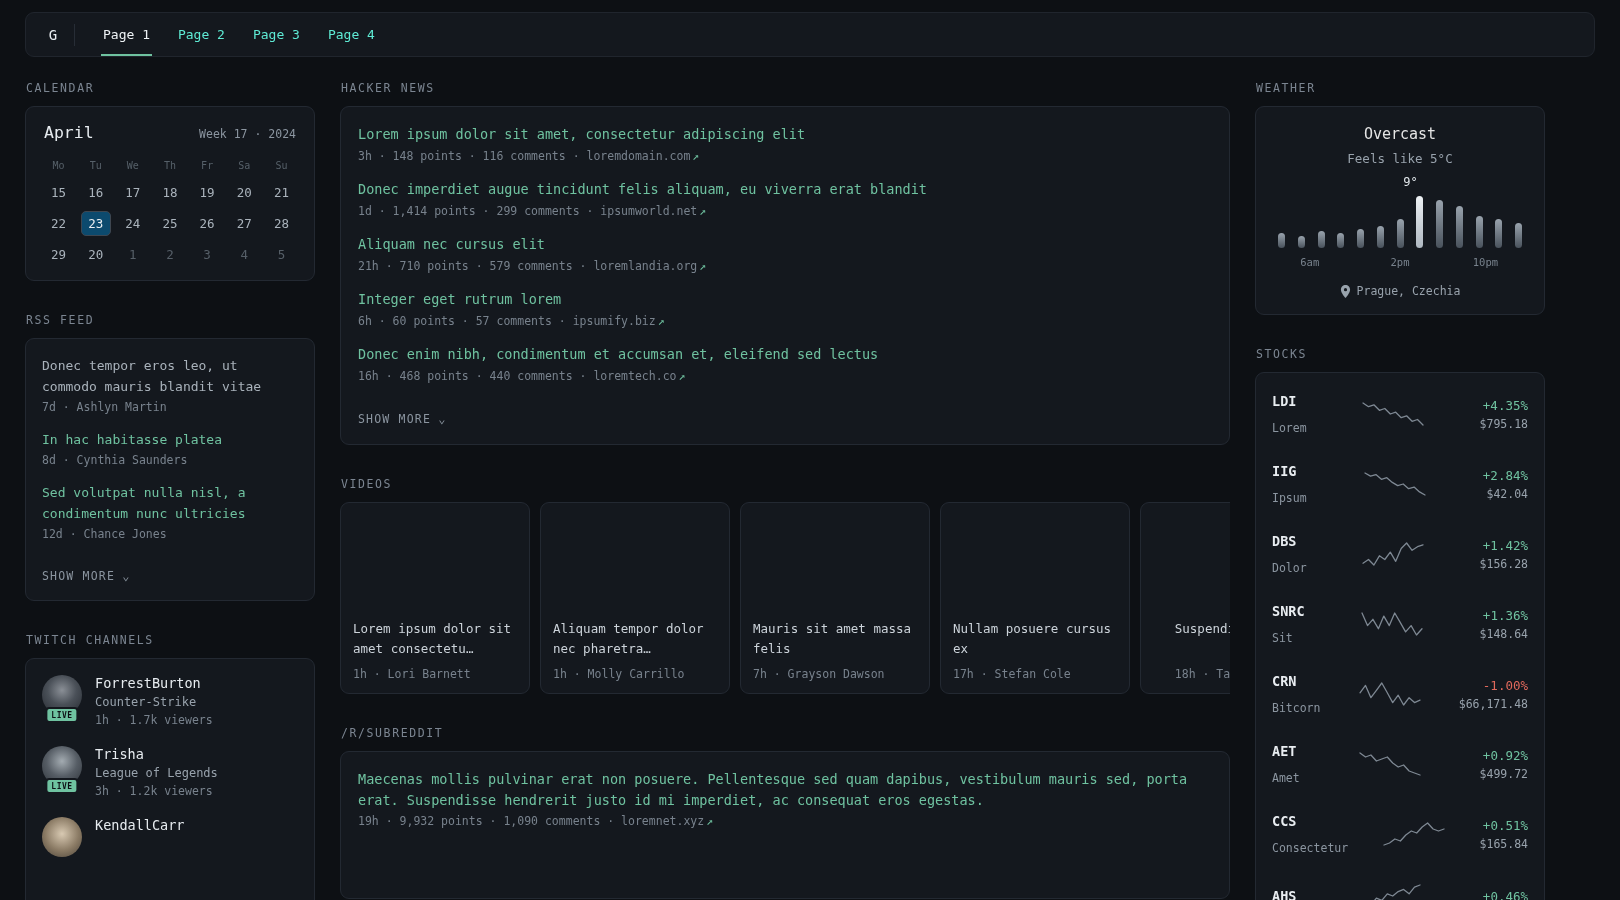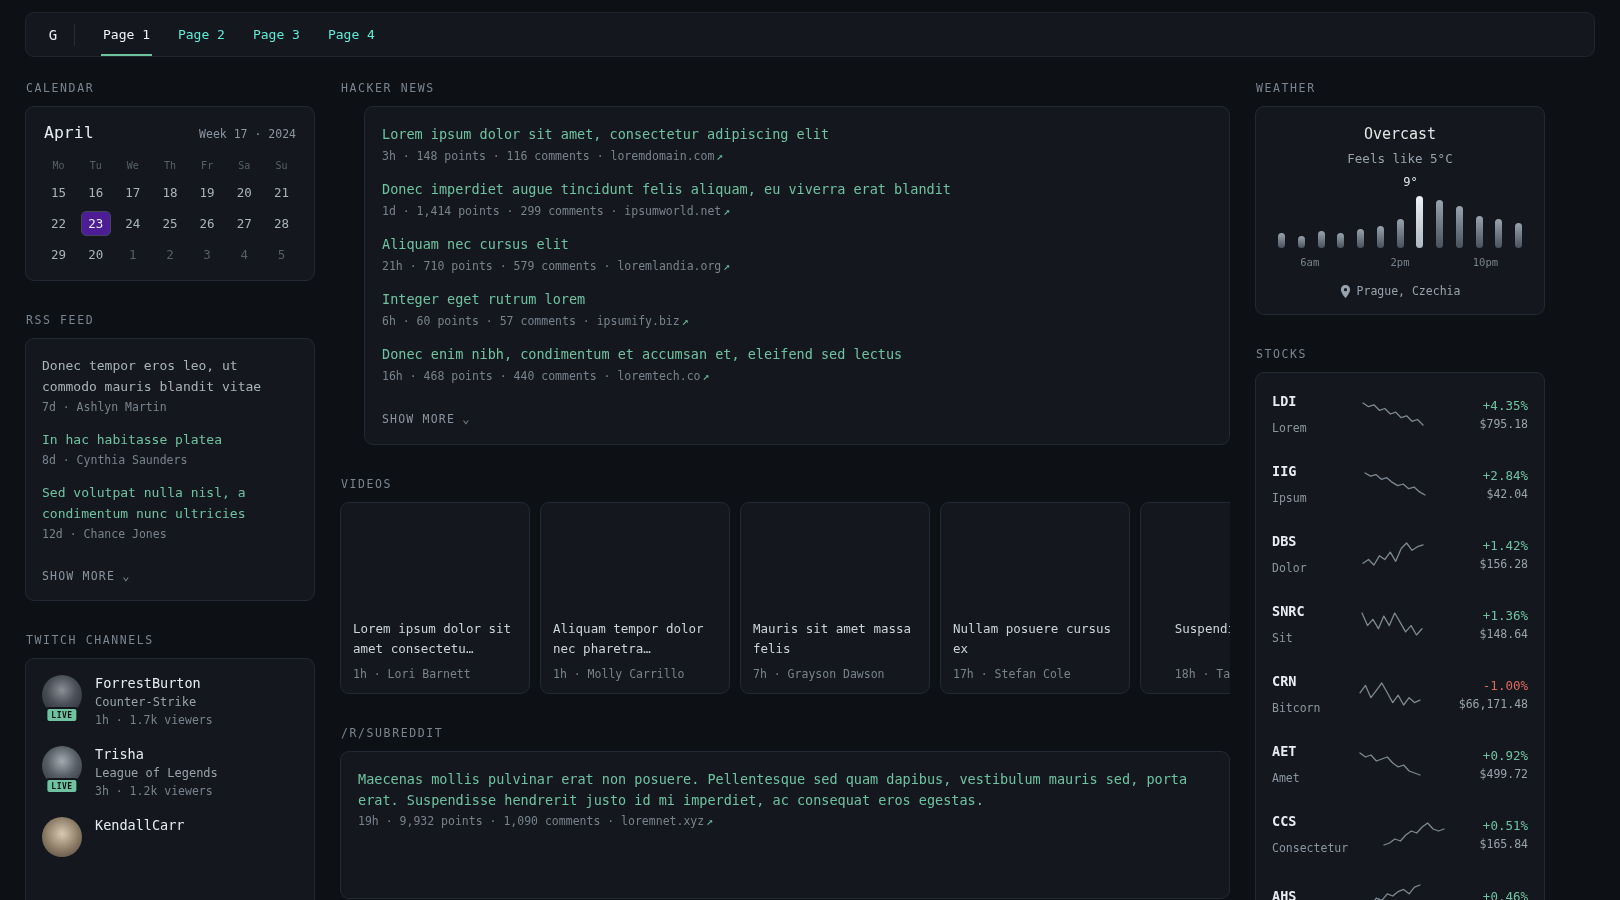--- a/index.html
+++ b/index.html
@@ -45,21 +45,21 @@
   .cal-month { font-size:16.5px; color:#e7ecf0; }
   .cal-meta { font-size:11.5px; color:#8b95a0; }
   .cal-grid { display:grid; grid-template-columns:repeat(7,1fr); margin-top:13px; }
   .dow { font-size:10px; color:#566069; text-align:center; height:22px; line-height:22px; }
   .day { height:31px; display:flex; align-items:center; justify-content:center; font-size:12.5px; color:#aab3bc; }
   .day span {
     display:inline-flex; min-width:30px; height:25px; align-items:center; justify-content:center;
     border:1px solid transparent; border-radius:5px;
   }
   .day.other { color:#565f68; }
-  .day.selected span { background:#4c1d95; border-color:#3e4650; color:#e9edf1; }
+  .day.selected span { background:#0c4a6e; border-color:#3e4650; color:#e9edf1; }
 
   
   .rss-card { padding:16px; }
   .feed-item { margin-bottom:15px; }
   .feed-title { font-size:13px; line-height:1.62; color:#6fc2a0; cursor:pointer; }
   .feed-title.visited { color:#a9b2bb; }
   .feed-meta { font-size:11.5px; color:#78828d; margin-top:3px; }
   .show-more {
     font-size:11.5px; letter-spacing:1.2px; color:#8b95a0;
     display:inline-flex; gap:7px; align-items:center; cursor:pointer; margin-top:13px;
@@ -79,21 +79,21 @@
     background:#6fc2a0; color:#0e1115; font-size:8px; letter-spacing:.5px;
     padding:1.5px 4px; border-radius:4px; border:2px solid #14181e; font-weight:bold;
   }
   .live:empty { display:none; }
   .tw-name { font-size:13.5px; color:#e7ecf0; }
   .tw-game { font-size:12px; color:#98a2ac; margin-top:4px; }
   .tw-meta { font-size:11.5px; color:#78828d; margin-top:4px; }
   .tw-game:empty, .tw-meta:empty { display:none; }
 
   
-  .hn-card { padding:17px;margin-left:24px; }
+  .hn-card { padding:17px; }
   .hn-item { margin-bottom:16px; }
   .hn-title { font-size:13.5px; color:#6fc2a0; line-height:1.55; cursor:pointer; }
   .hn-meta { font-size:11.5px; color:#78828d; margin-top:4px; }
   .arrow { color:#6fc2a0; margin-left:2px; }
   .sub-card { padding:17px; min-height:148px; }
 
   
   .vid-row { display:flex; gap:10px; overflow:hidden; }
   .vid-card {
     flex:0 0 190px; width:190px; border:1px solid #232932; background:#14181e;

